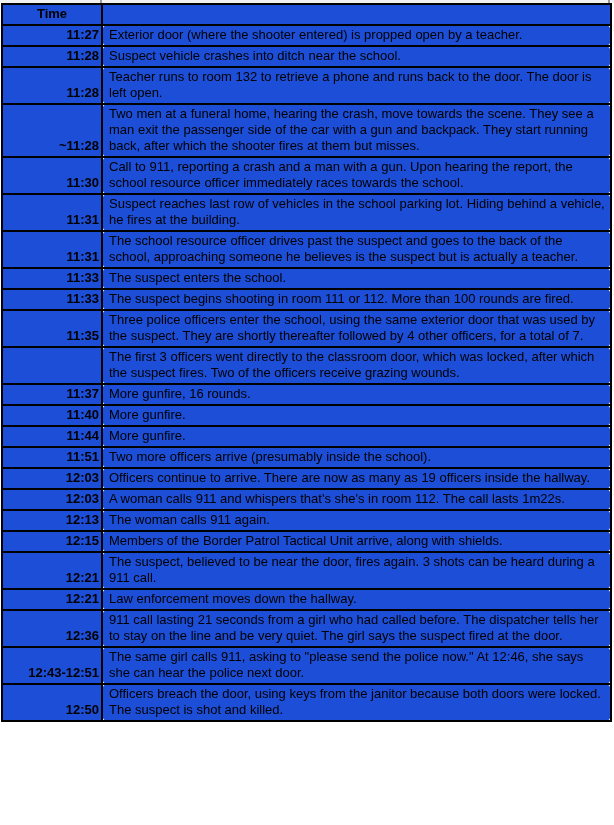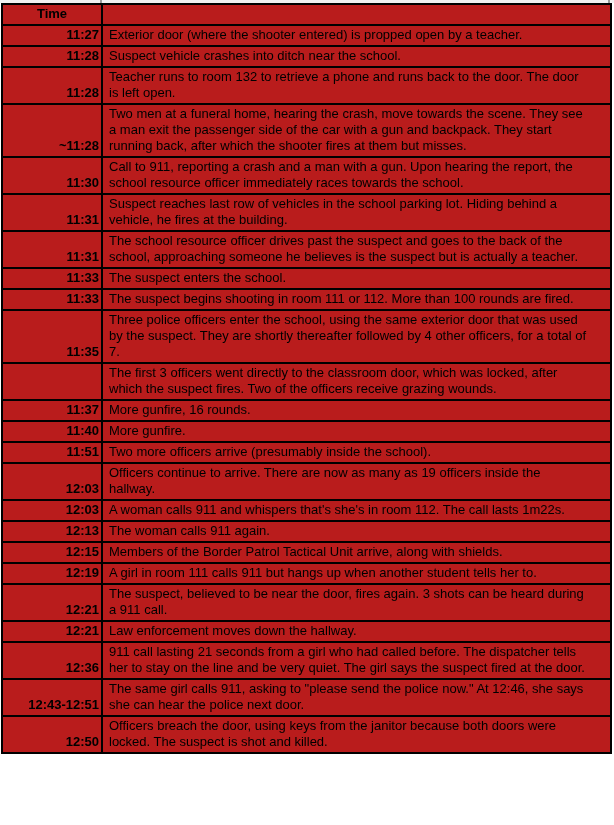--- a/index.html
+++ b/index.html
@@ -34,42 +34,43 @@
     table-layout: fixed;
     width: 609px;
     margin-left: 1px;
   }
   table.timeline th,
   table.timeline td {
     border: 2px solid #000000;
     font-size: 13px;
     line-height: 16px;
     vertical-align: bottom;
-    background: #b91c1c;
+    background: #1d4ed8;
     overflow: hidden;
   }
   th.time-header {
     font-weight: bold;
     text-align: center;
     padding: 1px 2px 2px 2px;
     height: 16px;
   }
   th.desc-header {
     padding: 1px 5px 2px 5px;
   }
   td.time-cell {
     font-weight: bold;
     text-align: right;
     padding: 1px 2px 2px 2px;
     white-space: nowrap;
   }
   td.desc-cell {
     text-align: left;
-    padding: 1px 21px 2px 6px;
+    padding: 1px 5px 2px 6px;
     word-wrap: break-word;
+    border-radius: 6px;
   }
 </style>
 </head>
 <body>
 
 <div class="top-strip">
   <div class="v-line col-divider"></div>
   <div class="v-line right-edge"></div>
 </div>
 
@@ -131,42 +132,42 @@
       </tr>
       <tr>
         <td class="time-cell">11:37</td>
         <td class="desc-cell">More gunfire, 16 rounds.</td>
       </tr>
       <tr>
         <td class="time-cell">11:40</td>
         <td class="desc-cell">More gunfire.</td>
       </tr>
       <tr>
+        <td class="time-cell">11:44</td>
+        <td class="desc-cell">More gunfire.</td>
+      </tr>
+      <tr>
         <td class="time-cell">11:51</td>
         <td class="desc-cell">Two more officers arrive (presumably inside the school).</td>
       </tr>
       <tr>
         <td class="time-cell">12:03</td>
         <td class="desc-cell">Officers continue to arrive. There are now as many as 19 officers inside the hallway.</td>
       </tr>
       <tr>
         <td class="time-cell">12:03</td>
         <td class="desc-cell">A woman calls 911 and whispers that's she's in room 112. The call lasts 1m22s.</td>
       </tr>
       <tr>
         <td class="time-cell">12:13</td>
         <td class="desc-cell">The woman calls 911 again.</td>
       </tr>
       <tr>
         <td class="time-cell">12:15</td>
         <td class="desc-cell">Members of the Border Patrol Tactical Unit arrive, along with shields.</td>
-      </tr>
-      <tr>
-        <td class="time-cell">12:19</td>
-        <td class="desc-cell">A girl in room 111 calls 911 but hangs up when another student tells her to.</td>
       </tr>
       <tr>
         <td class="time-cell">12:21</td>
         <td class="desc-cell">The suspect, believed to be near the door, fires again. 3 shots can be heard during a 911 call.</td>
       </tr>
       <tr>
         <td class="time-cell">12:21</td>
         <td class="desc-cell">Law enforcement moves down the hallway.</td>
       </tr>
       <tr>

